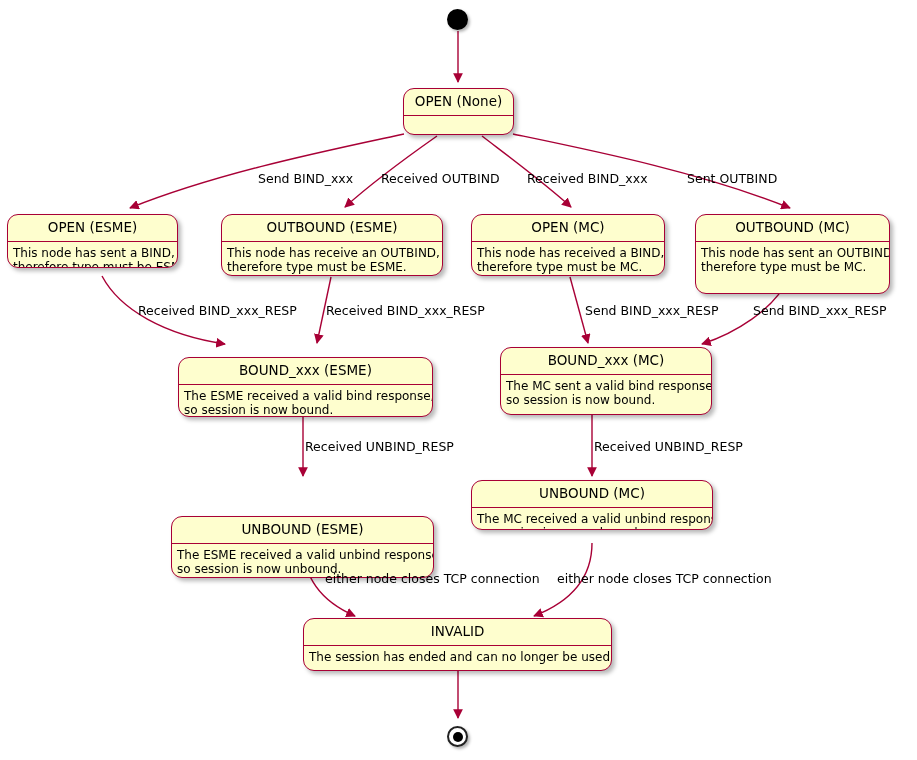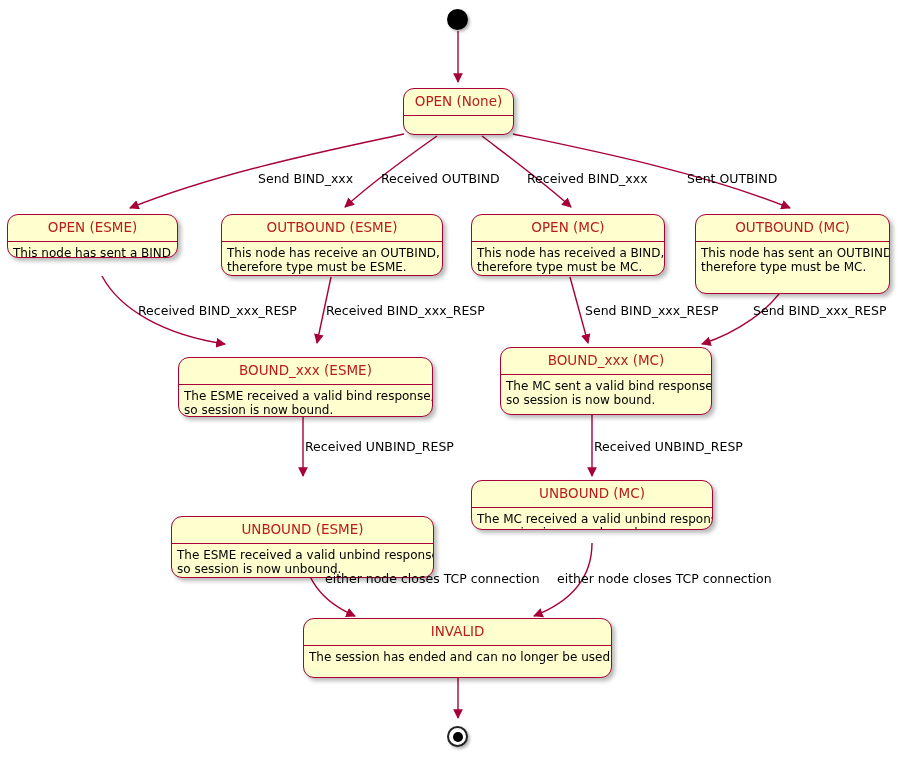--- a/index.html
+++ b/index.html
@@ -31,21 +31,21 @@
     box-sizing: border-box;
     background: #FEFECE;
     border: 1.5px solid #A80036;
     border-radius: 11px;
     box-shadow: 3px 3px 4px rgba(0,0,0,0.28);
     overflow: hidden;
   }
   .state-title {
     text-align: center;
     font-size: 13.5px;
-    color: #b91c1c;
+    color: #000000;
     line-height: 1;
     padding: 6px 8px 6px 8px;
     white-space: nowrap;
   }
   .state-body {
     border-top: 1.5px solid #A80036;
     padding: 4px 5px 5px 5px;
     font-size: 12px;
     color: #000000;
     line-height: 1.18;
@@ -142,21 +142,21 @@
 
   <div class="start-node" style="left:447px; top:9px;"></div>
 
   <div class="end-node" style="left:447px; top:726px;"></div>
 
   <div class="state" style="left:403px; top:88px; width:111px; height:47px;">
     <div class="state-title">OPEN (None)</div>
     <div class="state-body empty"></div>
   </div>
 
-  <div class="state" style="left:7px; top:214px; width:171px; height:44px;border-radius:11px;">
+  <div class="state" style="left:7px; top:214px; width:171px; height:54px;border-radius:11px;">
     <div class="state-title">OPEN (ESME)</div>
     <div class="state-body">
       <div>This node has sent a BIND,</div>
       <div>therefore type must be ESME.</div>
     </div>
   </div>
 
   <div class="state" style="left:221px; top:214px; width:222px; height:62px;">
     <div class="state-title">OUTBOUND (ESME)</div>
     <div class="state-body">
@@ -206,21 +206,21 @@
   </div>
 
   <div class="state" style="left:471px; top:480px; width:242px; height:50px;">
     <div class="state-title">UNBOUND (MC)</div>
     <div class="state-body">
       <div>The MC received a valid unbind response,</div>
       <div>so session is now unbound.</div>
     </div>
   </div>
 
-  <div class="state" style="left:303px; top:618px; width:309px; height:60px;">
+  <div class="state" style="left:303px; top:618px; width:309px; height:53px;">
     <div class="state-title">INVALID</div>
     <div class="state-body">
       <div>The session has ended and can no longer be used.</div>
     </div>
   </div>
 
   <div class="edge-label" style="left:258px; top:173px;text-align:center;">Send BIND_xxx</div>
 
   <div class="edge-label" style="left:381px; top:173px;">Received OUTBIND</div>
 

